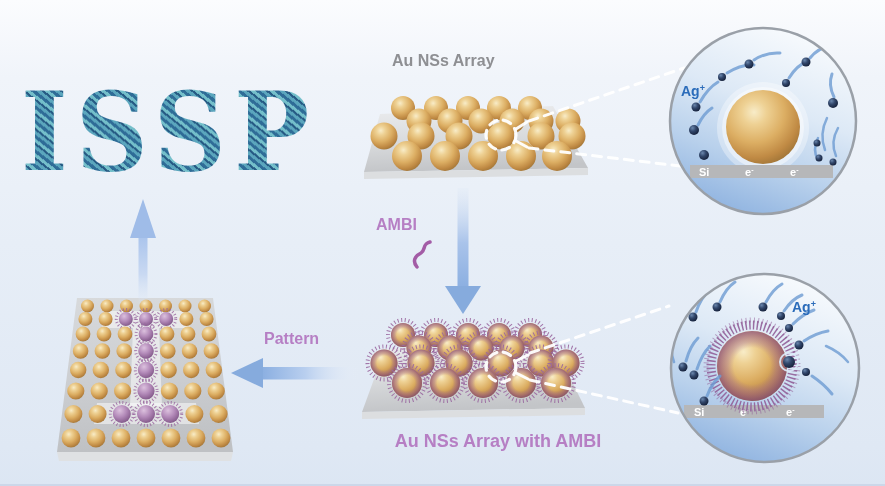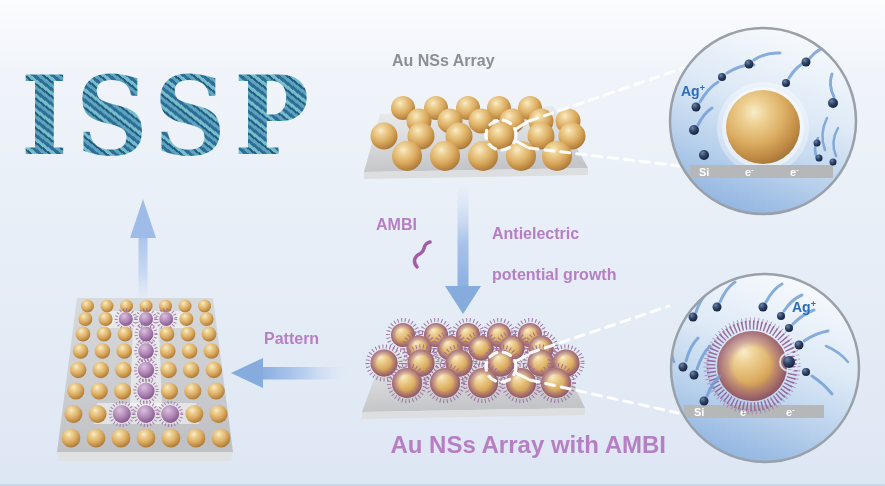--- a/index.html
+++ b/index.html
@@ -10,23 +10,23 @@
   }
   .stage::after{content:'';position:absolute;left:0;right:0;bottom:0;height:2px;background:#ccd7e9;}
   svg{position:absolute;left:0;top:0;}
   .label{position:absolute;font-weight:bold;font-size:16px;color:#b67fc4;white-space:nowrap;}
   .label-gray{color:#8e8f93;}
   #label-top-title{left:392px;top:52px;}
   #label-ambi{left:376px;top:216px;}
   #label-process{left:492px;top:213px;line-height:41px;}
   #label-output{left:161px;top:214px;line-height:39px;}
   #label-pattern{left:264px;top:330px;text-align:right;}
-  #label-bottom-title{left:330px;top:431px;width:336px;text-align:right;font-size:24px;}
+  #label-bottom-title{left:330px;top:431px;width:336px;text-align:center;font-size:18px;}
   .photo{
-    position:absolute;left:21px;top:58px;width:296px;height:121px;
+    position:absolute;left:21px;top:74px;width:296px;height:121px;
     background-image:radial-gradient(rgba(60,20,10,.10) 1px,transparent 1.4px),
                      linear-gradient(180deg,#c57e62 0%,#c0males 0%,#bf7459 60%,#b96f55 100%);
     background-size:7px 7px,100% 100%;
     display:flex;align-items:center;justify-content:flex-start;
   }
   .photo-text{
     font-family:"DejaVu Serif",serif;font-weight:bold;font-size:100px;line-height:1;
     letter-spacing:8px;transform:scaleY(1.08);margin-top:-6px;
     background:repeating-linear-gradient(36deg,#2f6c97 0 3px,#5ba6bd 3px 6px,#265a84 6px 8px,#74bfca 8px 11px);
     -webkit-background-clip:text;background-clip:text;color:transparent;
@@ -393,19 +393,15 @@
       <circle cx="765" cy="368" r="94" fill="none" stroke="#9aa0a8" stroke-width="2.5"></circle>
     </g>
   </svg>
 
   <div class="photo">
     <span class="photo-text">ISSP</span>
   </div>
 
   <div class="label label-gray" id="label-top-title">Au NSs Array</div>
   <div class="label" id="label-ambi">AMBI</div>
-  <div class="label" id="label-process">
-    <div>Antielectric</div>
-    <div>potential growth</div>
-  </div>
   <div class="label" id="label-pattern">Pattern</div>
   <div class="label" id="label-bottom-title">Au NSs Array with AMBI</div>
 </div>
 
 </body></html>

